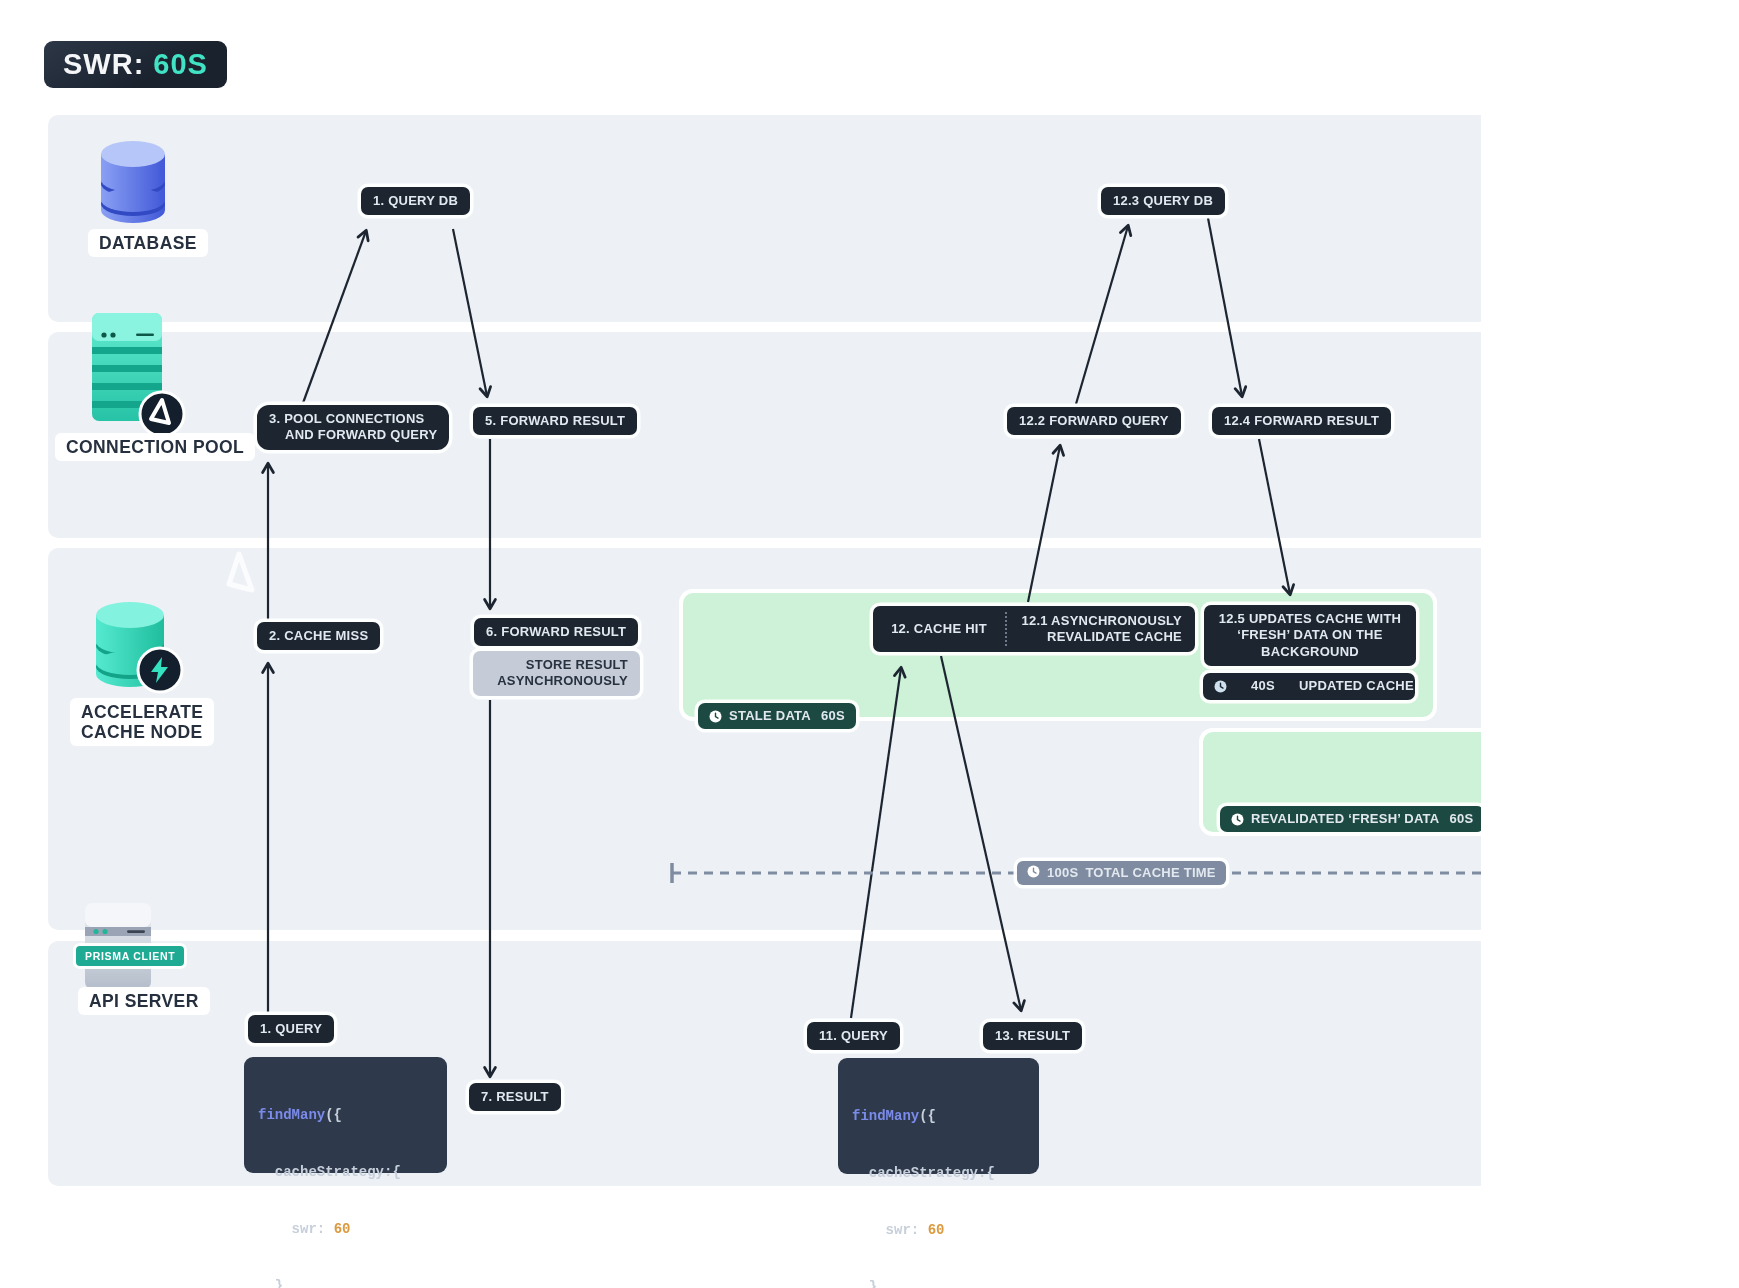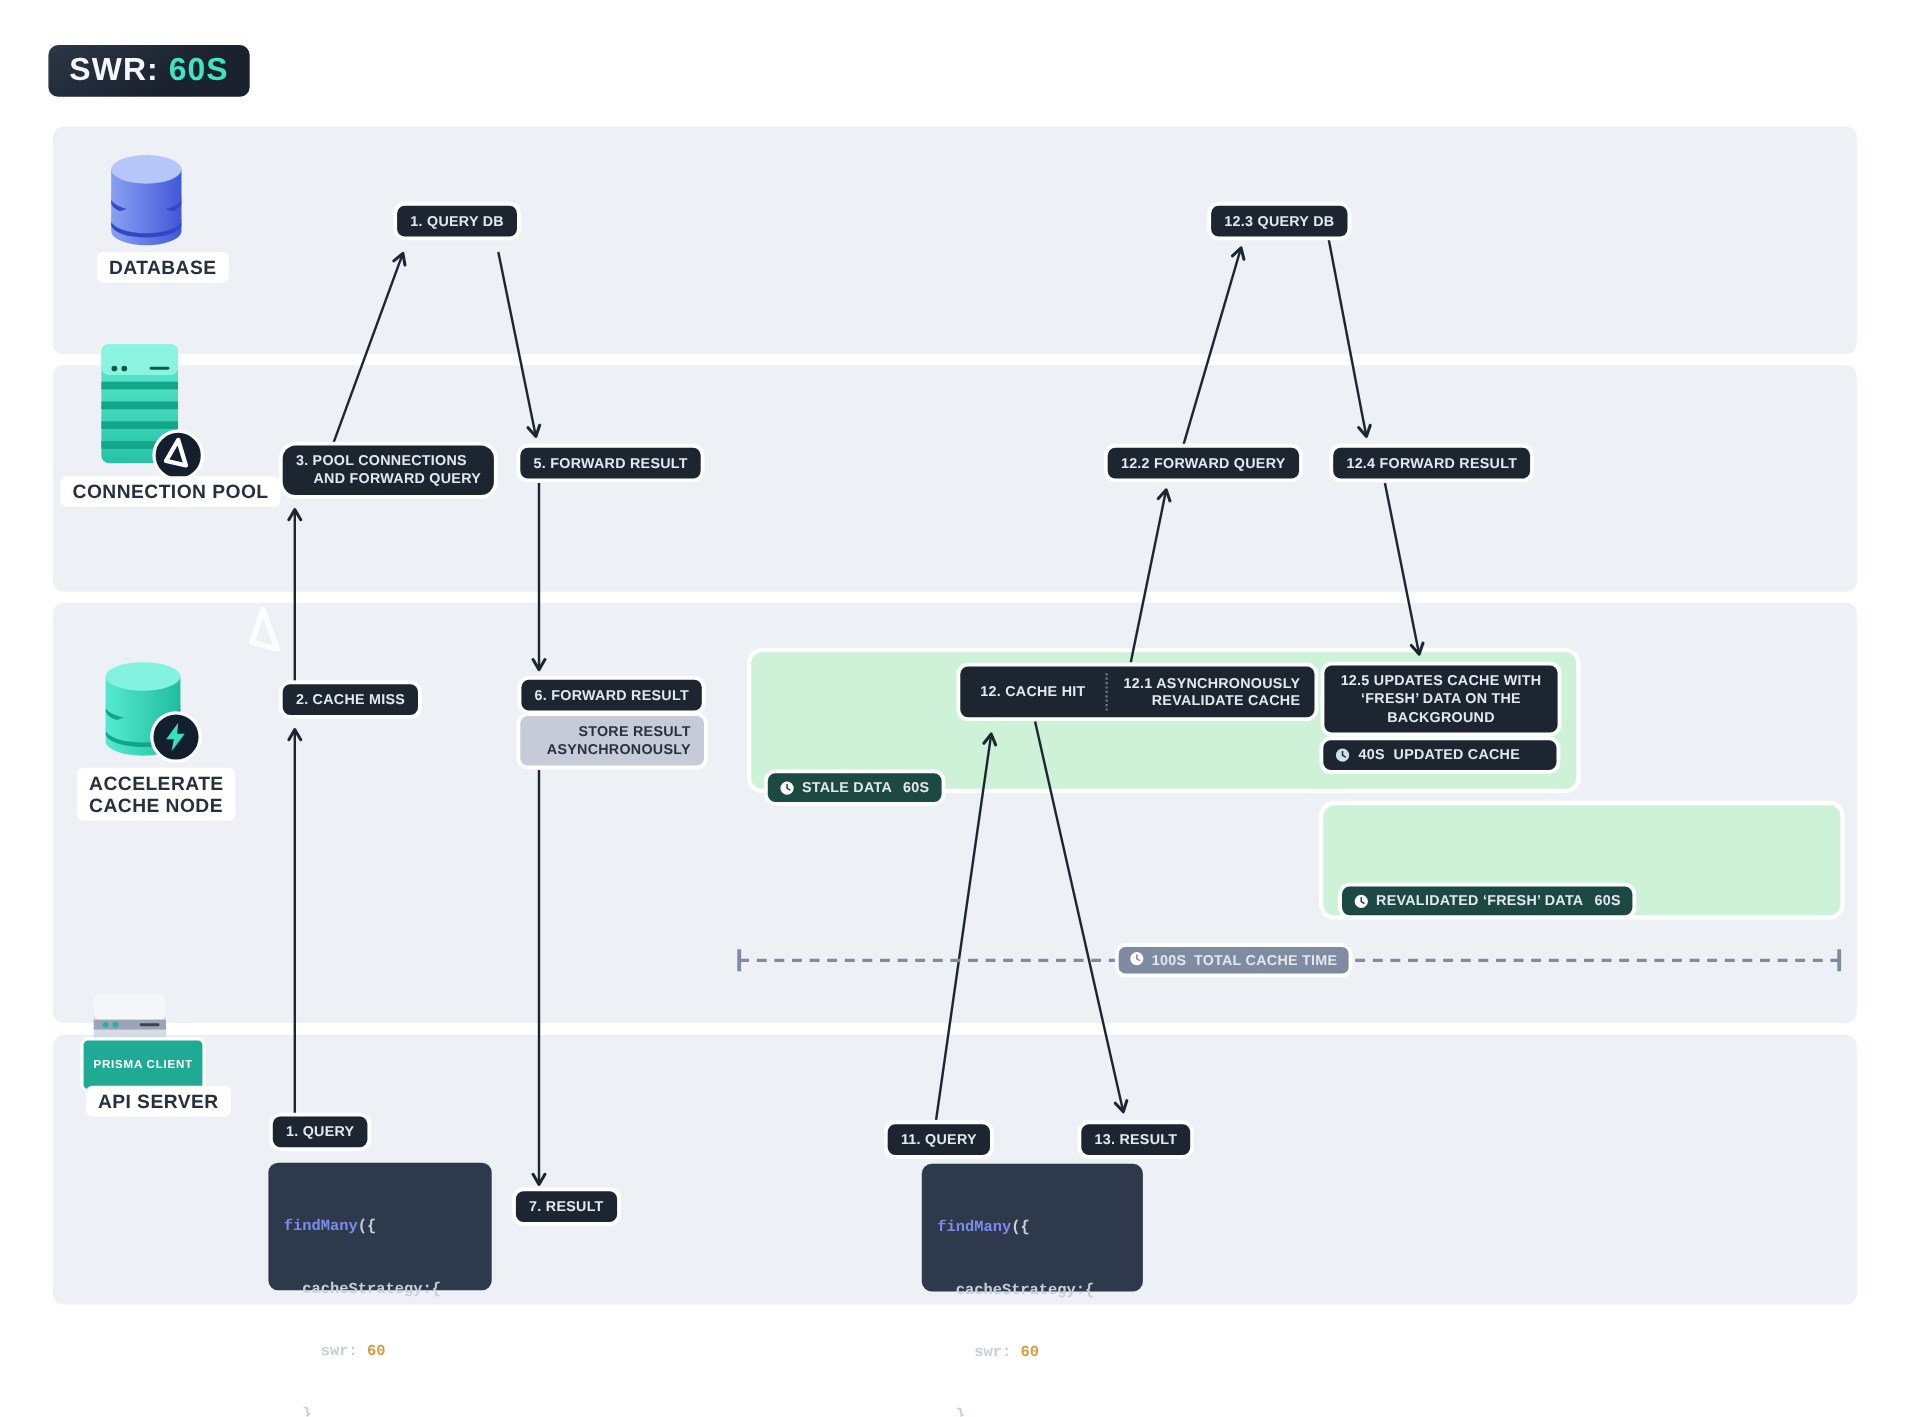--- a/index.html
+++ b/index.html
@@ -1,34 +1,34 @@
 <!DOCTYPE html>
 <html><head>
 <meta charset="utf-8">
 <style>
   html,body{margin:0;padding:0;background:#fff;}
   .canvas{
-    position:relative;width:1739px;height:1288px;overflow:hidden;background:#fff;
+    position:relative;width:1481px;height:1288px;overflow:hidden;background:#fff;
     font-family:"Liberation Sans","DejaVu Sans",sans-serif;
   }
   .lane{position:absolute;left:48px;width:1640px;background:#edf1f6;border-radius:10px;z-index:1;}
   .panel-green{position:absolute;background:#cdf2d8;border-radius:10px;z-index:2;box-shadow:0 0 0 4px #fff;}
   .note{position:absolute;z-index:3;font-size:13px;font-weight:bold;color:#22303f;line-height:1.22;letter-spacing:.2px;white-space:pre-line;}
   .arrows{position:absolute;inset:0;z-index:4;pointer-events:none;}
   .badge{
     position:absolute;z-index:5;background:#1c2530;color:#e2e8ef;border-radius:7px;
     font-size:13px;font-weight:bold;letter-spacing:.25px;line-height:1.25;
     padding:6px 12px;box-shadow:0 0 0 3.5px rgba(255,255,255,.95);white-space:nowrap;
   }
   .badge .line{display:block;}
   .badge .indent{padding-left:16px;}
   .badge-gray{background:#c5ccd7;color:#273140;text-align:right;}
   .badge-green{background:#1c4a42;display:flex;align-items:center;gap:7px;padding:5px 11px;}
   .badge-steel{background:#7e8ba0;display:flex;gap:7px;padding:4px 10px;border-radius:6px;}
-  .badge-flex{display:flex;align-items:center;gap:8px;}
+  .badge-flex{display:flex;align-items:center;gap:24px;}
   .time{margin-left:3px;}
   .combo{display:flex;align-items:center;padding:0;height:46px;box-sizing:border-box;}
   .combo .cell1{flex:0 0 132px;text-align:center;}
   .combo .cell2{flex:1;text-align:right;padding-right:13px;border-left:2px dotted #6d7988;padding-left:10px;height:34px;display:flex;flex-direction:column;justify-content:center;}
   .center{text-align:center;white-space:normal;}
   .label{
     position:absolute;z-index:5;background:#fff;border-radius:6px;padding:4px 11px;
     font-size:17.5px;font-weight:bold;color:#26303e;letter-spacing:.4px;line-height:1.15;white-space:nowrap;
   }
   .title-badge{
@@ -167,21 +167,21 @@
       </linearGradient>
     </defs>
     <rect x="0" y="0" width="66" height="86" rx="7" fill="url(#gsrv)"></rect>
     <rect x="0" y="0" width="66" height="24" rx="7" fill="#f4f6f9"></rect>
     <rect x="0" y="24" width="66" height="9" fill="#9aa4b4"></rect>
     <circle cx="11" cy="28.5" r="2.6" fill="#23b59a"></circle>
       <circle cx="20" cy="28.5" r="2.6" fill="#23b59a"></circle>
     <rect x="42" y="27.3" width="18" height="2.6" rx="1.3" fill="#3a4453"></rect>
     <rect x="0" y="58" width="66" height="8" fill="#c2cad6"></rect>
   </svg>
-  <div class="icon" style="left:76px;top:946px;background:#1fab93;color:#fff;border-radius:4px;padding:16px 9px;font-size:10.5px;font-weight:bold;letter-spacing:.7px;box-shadow:0 0 0 3px rgba(255,255,255,.95);white-space:nowrap;">PRISMA CLIENT</div>
+  <div class="icon" style="left:76px;top:946px;background:#1fab93;color:#fff;border-radius:4px;padding:4px 9px;font-size:10.5px;font-weight:bold;letter-spacing:.7px;box-shadow:0 0 0 3px rgba(255,255,255,.95);white-space:nowrap;">PRISMA CLIENT</div>
   <div class="label" style="left:78px;top:987px;">API SERVER</div>
 
   <div class="badge" style="left:361px;top:187px;">1. QUERY DB</div>
   <div class="badge" style="left:1101px;top:187px;">12.3 QUERY DB</div>
 
   <div class="badge" style="left:257px;top:405px;border-radius:12px;">
     <span class="line">3. POOL CONNECTIONS</span>
     <span class="line indent">AND FORWARD QUERY</span>
   </div>
   <div class="badge" style="left:473px;top:407px;">5. FORWARD RESULT</div>

